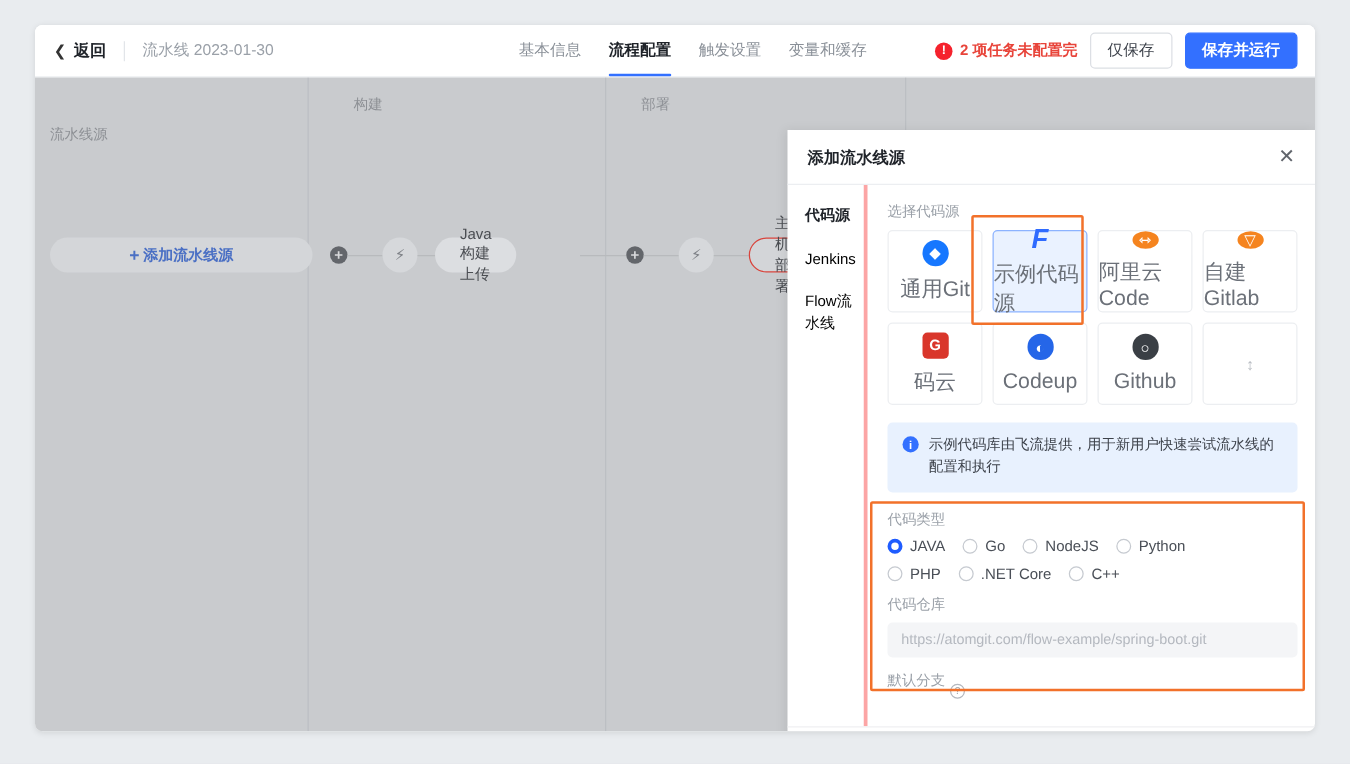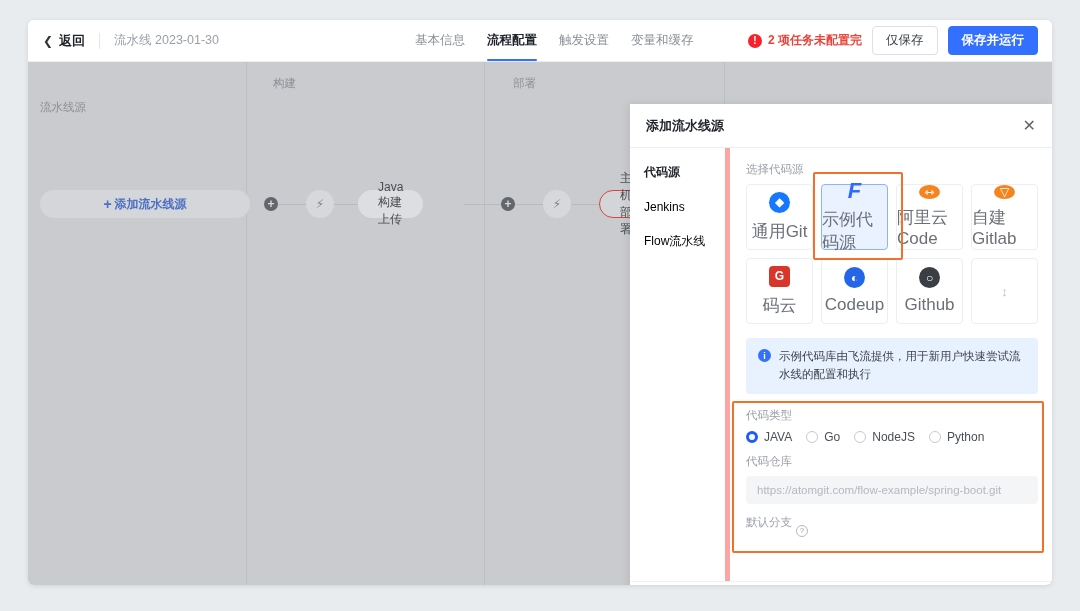--- a/index.html
+++ b/index.html
@@ -126,21 +126,21 @@
     height: 44px; display: flex; align-items: center;
     padding: 0 16px; border-bottom: 1px solid #eceef1; flex: 0 0 auto;
   }
   .modal-title { font-size: 13px; color: #1f2329; font-weight: bold; }
   .modal-close {
     margin-left: auto; font-size: 16px; color: #61656c; cursor: pointer; line-height: 1;
   }
   .modal-body { flex: 1; display: flex; min-height: 0; }
 
   .modal-nav {
-    width: 100px; padding: 16px 0 0 14px; border-right: 5px solid #fca5a5;
+    width: 64px; padding: 16px 0 0 14px; border-right: 3px solid #fca5a5;
     flex: 0 0 auto;
   }
   .nav-item {
     font-size: 12px; color: #000000; margin-bottom: 19px; cursor: pointer;
   }
   .nav-item.active { color: #1f2329; font-weight: bold; }
 
   .modal-main {
     flex: 1; padding: 14px 14px 0 16px; overflow: hidden; position: relative;
   }
@@ -264,36 +264,36 @@
       </div>
     </div>
 
     <div class="canvas">
 
       <div class="stage-col" style="left:0;width:219px;"></div>
       <div class="stage-col" style="left:219px;width:238px;"></div>
       <div class="stage-col" style="left:457px;width:240px;"></div>
 
       <div class="stage-label" style="left:12px;margin-top:24px;">流水线源</div>
-      <div class="stage-label" style="left:245px;">构建</div>
+      <div class="stage-label" style="left:255px;">构建</div>
       <div class="stage-label" style="left:485px;">部署</div>
 
       <div class="node-row">
         <div class="add-source-btn">
           <span class="plus">+</span>
           <span class="lbl">添加流水线源</span>
         </div>
 
         <div class="conn-dot" style="left:236px;">+</div>
         <div class="conn-line" style="left:250px;width:28px;"></div>
 
         <div class="bolt-node" style="left:278px;">⚡</div>
         <div class="conn-line" style="left:306px;width:28px;"></div>
 
-        <div class="task-node" style="left:330px;">
+        <div class="task-node" style="left:320px;">
           <span>Java 构建上传</span>
         </div>
 
         <div class="conn-line" style="left:436px;width:37px;"></div>
         <div class="conn-dot" style="left:473px;">+</div>
         <div class="conn-line" style="left:487px;width:28px;"></div>
 
         <div class="bolt-node" style="left:515px;">⚡</div>
         <div class="conn-line" style="left:543px;width:28px;"></div>
 
@@ -377,20 +377,34 @@
                 <div class="radio">
                   <span class="dot"></span>
                   <span class="rl">NodeJS</span>
                 </div>
                 <div class="radio">
                   <span class="dot"></span>
                   <span class="rl">Python</span>
                 </div>
               </div>
 
+              <div class="radio-row">
+                <div class="radio">
+                  <span class="dot"></span>
+                  <span class="rl">PHP</span>
+                </div>
+                <div class="radio">
+                  <span class="dot"></span>
+                  <span class="rl">.NET Core</span>
+                </div>
+                <div class="radio">
+                  <span class="dot"></span>
+                  <span class="rl">C++</span>
+                </div>
+              </div>
             </div>
 
             <div class="section" style="margin-top:10px;">
               <div class="field-label">代码仓库</div>
               <div class="text-field">https://atomgit.com/flow-example/spring-boot.git</div>
 
               <div class="lbl-row">
                 <span class="field-label">默认分支</span>
                 <span class="help-icon">?</span>
               </div>

